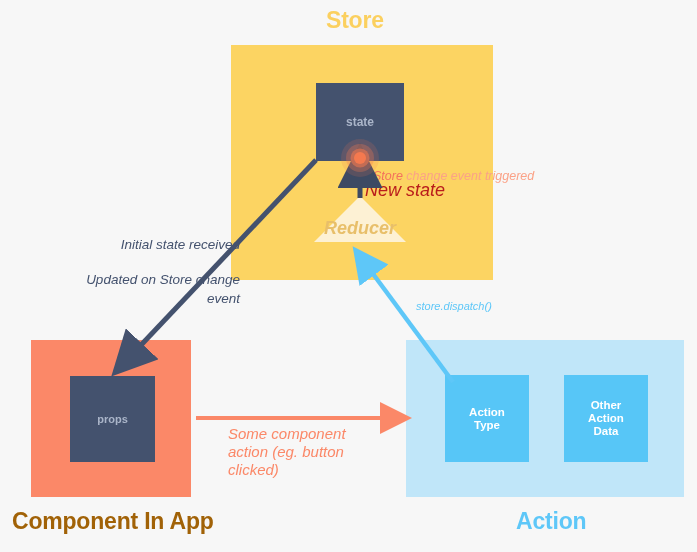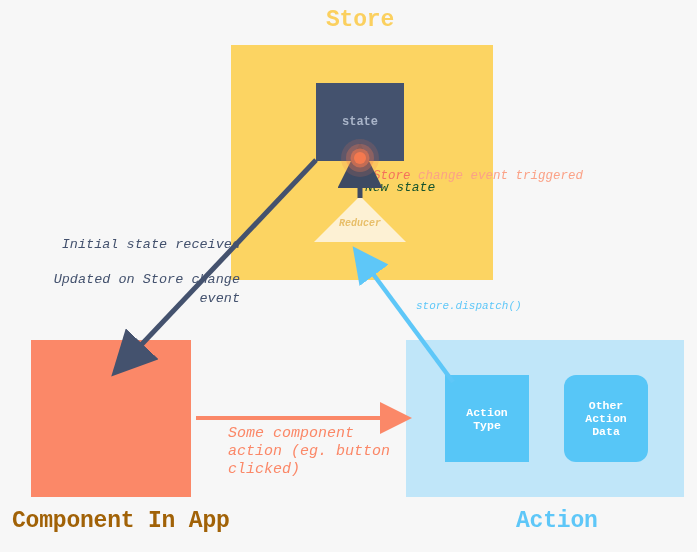--- a/index.html
+++ b/index.html
@@ -5,21 +5,21 @@
   html, body {
     margin: 0;
     padding: 0;
     background: #f7f7f7;
   }
   #canvas {
     position: relative;
     width: 697px;
     height: 552px;
     background: #f7f7f7;
-    font-family: Liberation Mono, monospace;
+    font-family: Liberation Sans, sans-serif;
     overflow: hidden;
   }
 
   
   .section-title {
     position: absolute;
     font-weight: bold;
     font-size: 23px;
     letter-spacing: -0.2px;
     white-space: nowrap;
@@ -88,21 +88,21 @@
   #reducer-wrap {
     position: absolute;
     left: 314px; top: 196px;
     width: 92px; height: 46px;
   }
   #reducer-label {
     position: absolute;
     left: 0; top: 22px;
     width: 92px;
     text-align: center;
-    font-size: 10px;
+    font-size: 18px;
     font-weight: bold;
     color: #e8bf6a;
     font-style: italic;
   }
 
   
   .note {
     position: absolute;
     font-style: italic;
     white-space: pre-line;
@@ -125,22 +125,22 @@
   #store-change-note {
     left: 373px; top: 150px;
     font-size: 12.5px;
     color: #fba287;
     white-space: nowrap;
     margin-top: 19px;
   }
   #store-change-note .emph { color: #f4715c; }
   #new-state-note {
     left: 365px; top: 180px;
-    font-size: 13px;
-    color: #14532d;
+    font-size: 18px;
+    color: #b91c1c;
   }
   #current-state-note {
     left: 300px; top: 241px;
     font-size: 12.5px;
     color: #44526e;
     white-space: nowrap;
   }
   #current-state-note .action-word { color: #5ec7f8; }
   #dispatch-note {
     left: 416px; top: 300px;
@@ -173,25 +173,26 @@
   <div class="panel" id="store-panel"></div>
   <div class="panel" id="component-panel"></div>
   <div class="panel" id="action-panel"></div>
 
   <div class="section-title" id="store-title">Store</div>
   <div class="section-title" id="component-title">Component In App</div>
   <div class="section-title" id="action-title">Action</div>
 
   <div class="dark-box" id="state-box">state</div>
 
+  <div class="dark-box" id="props-box">props</div>
 
   <div class="action-box" id="action-type-box" style="white-space: pre-line;">Action
 Type</div>
 
-  <div class="action-box" id="other-action-box" style="white-space: pre-line; border-radius: 12px;">Other
+  <div class="action-box" id="other-action-box" style="white-space: pre-line;">Other
 Action
 Data</div>
 
   <div id="reducer-wrap">
     <svg width="92" height="46" viewBox="0 0 92 46">
       <polygon points="46,0 92,46 0,46" fill="#fdf1d4"></polygon>
     </svg>
     <div id="reducer-label">Reducer</div>
   </div>
 

